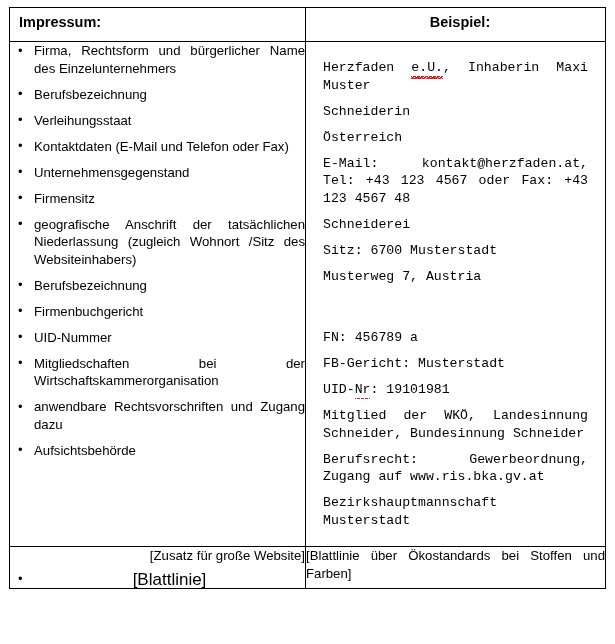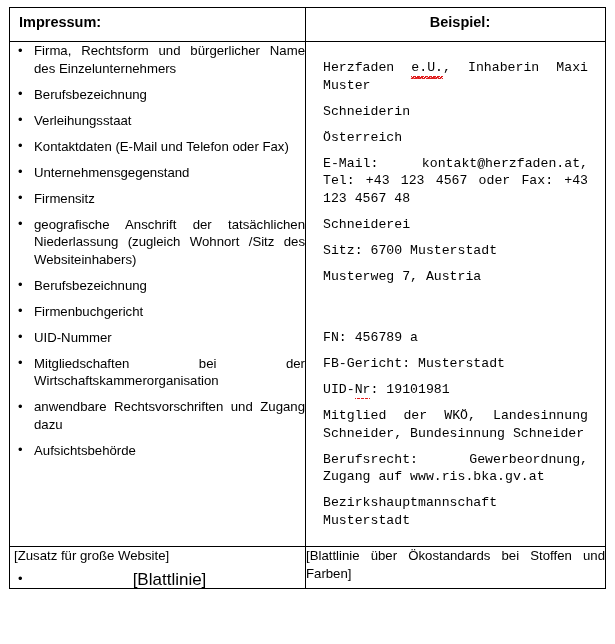--- a/index.html
+++ b/index.html
@@ -132,21 +132,21 @@
     height: 4px;
     overflow: visible;
     pointer-events: none;
   }
 
   
   .zusatz-label {
     font-size: 13.2px;
     line-height: 17.5px;
     margin: 0 0 6px 4px;
-    text-align: left;
+    text-align: right;
   }
   ul.zusatz-list {
     list-style: none;
     margin: 0;
     padding: 0;
   }
   ul.zusatz-list li {
     position: relative;
     padding-left: 24px;
     font-size: 17px;

